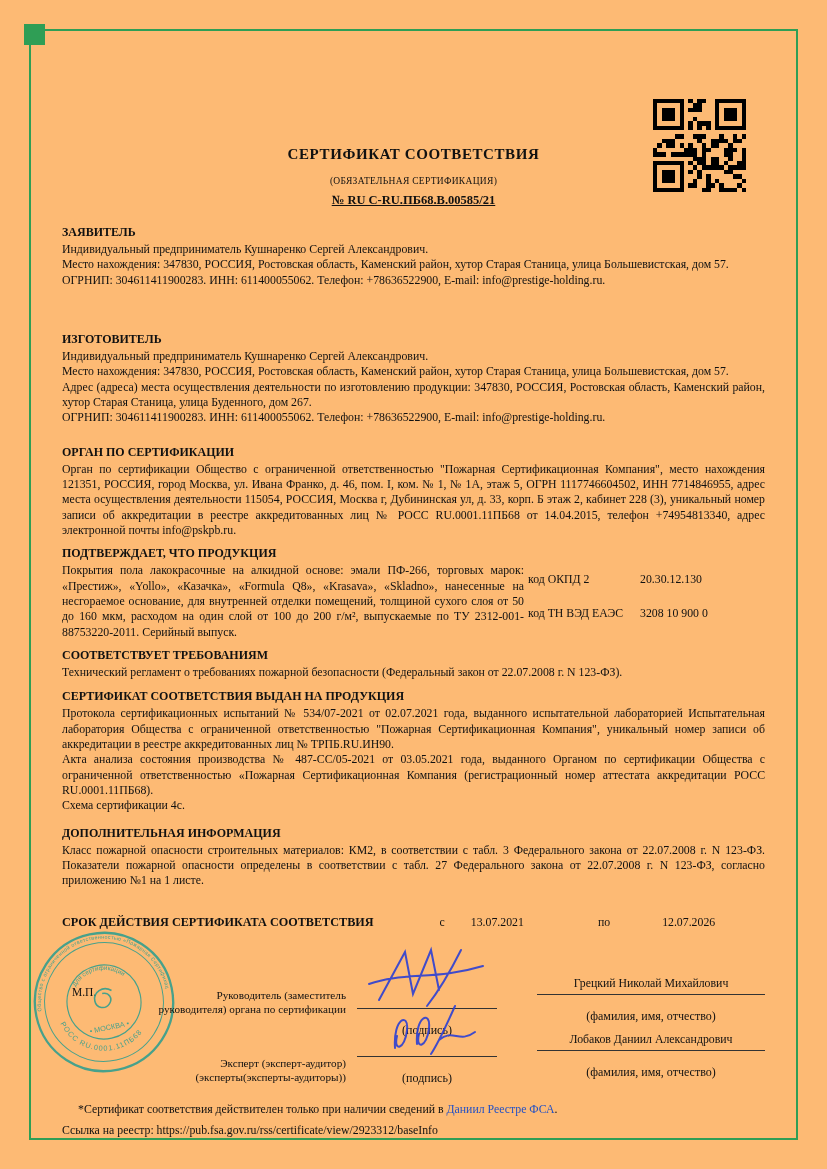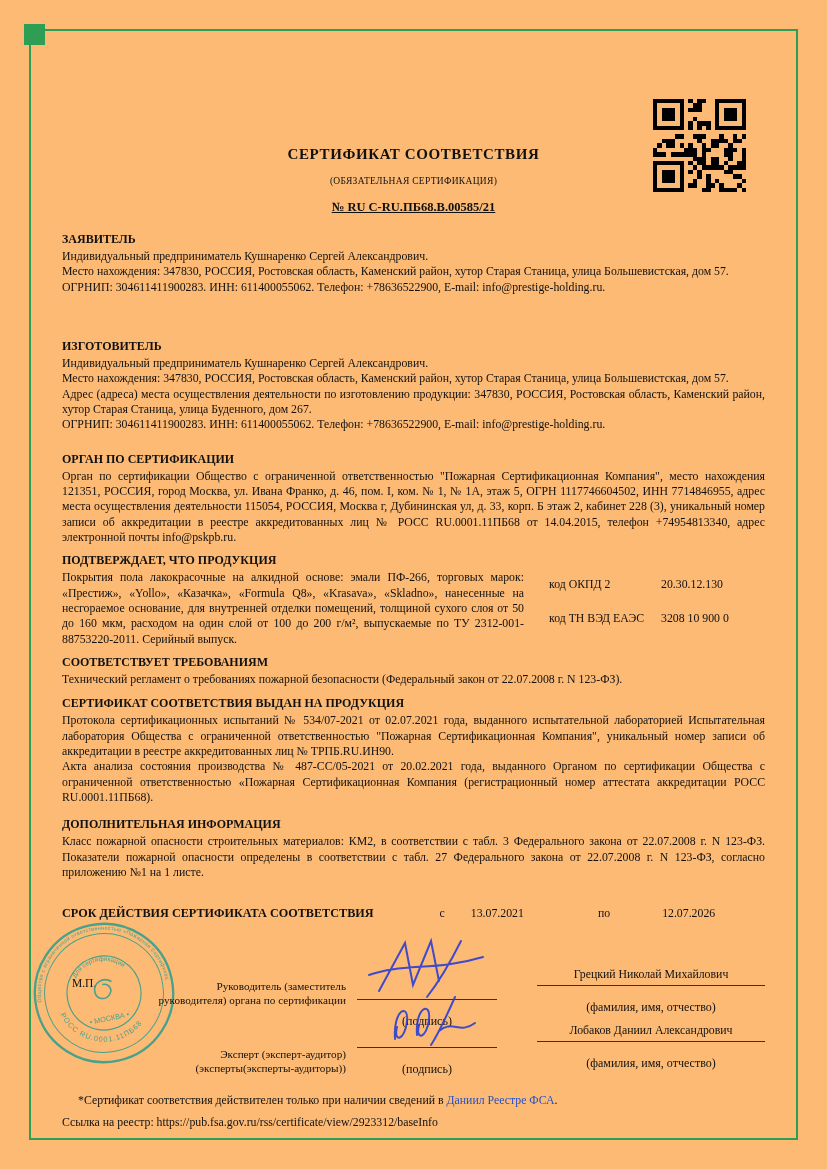--- a/index.html
+++ b/index.html
@@ -8,33 +8,33 @@
     font-family:"Liberation Serif", serif;color:#111;overflow:hidden;
   }
   .frame{position:absolute;left:29px;top:29px;right:29px;bottom:29px;border:2px solid #2f9e55;pointer-events:none;}
   .corner-sq{position:absolute;left:24px;top:24px;width:21px;height:21px;background:#2f9e55;}
   .qr{position:absolute;top:99px;right:81px;width:93px;height:93px;}
 
   .content{position:absolute;left:62px;top:0;width:703px;}
   header{text-align:center;margin-top:146px;}
   .title{font-weight:bold;font-size:15px;letter-spacing:.6px;}
   .subtitle{font-size:9.5px;margin-top:13px;letter-spacing:.3px;}
-  .cert-number{font-weight:bold;font-size:12.5px;text-decoration:underline;margin-top:14px;}
+  .cert-number{font-weight:bold;font-size:12.5px;text-decoration:underline;margin-top:7px;}
 
   section h2{font-size:12px;font-weight:bold;margin:0 0 2px 0;}
   p{margin:0;font-size:11.8px;line-height:1.3;text-align:justify;}
   .sec-applicant{margin-top:17px;}
   .sec-manufacturer{margin-top:44px;}
   .sec-organ{margin-top:19px;}
   .sec-product{margin-top:8px;}
   .sec-requirements{margin-top:8px;}
   .sec-basis{margin-top:9px;}
   .sec-additional{margin-top:12px;}
 
-  .product-flex{display:flex;gap:25px;}
+  .product-flex{display:flex;gap:4px;align-items:flex-end;}
   .product-flex .left{width:462px;flex:0 0 auto;}
   .codes{flex:1;padding-top:7px;font-size:11.8px;}
   .code-row{display:flex;margin-bottom:19px;}
   .code-row .lbl{width:112px;flex:0 0 auto;}
   .code-row .val{white-space:nowrap;}
 
   .validity{display:flex;align-items:baseline;margin-top:26px;font-size:11.8px;}
   .validity .vhead{font-weight:bold;font-size:12.2px;}
   .validity .v-from{margin-left:66px;}
   .validity .v-d1{margin-left:26px;}
@@ -339,21 +339,22 @@
     </section>
 
     <section class="sec-requirements">
       <h2>СООТВЕТСТВУЕТ ТРЕБОВАНИЯМ</h2>
       <p>Технический регламент о требованиях пожарной безопасности (Федеральный закон от 22.07.2008 г. N 123-ФЗ).</p>
     </section>
 
     <section class="sec-basis">
       <h2>СЕРТИФИКАТ СООТВЕТСТВИЯ ВЫДАН НА ПРОДУКЦИЯ</h2>
       <p>Протокола сертификационных испытаний № 534/07-2021 от 02.07.2021 года, выданного испытательной лабораторией Испытательная лаборатория Общества с ограниченной ответственностью "Пожарная Сертификационная Компания", уникальный номер записи об аккредитации в реестре аккредитованных лиц № ТРПБ.RU.ИН90.</p>
-      <p>Акта анализа состояния производства № 487-СС/05-2021 от 20.02.2021 года, выданного Органом по сертификации Общества с ограниченной ответственностью «Пожарная Сертификационная Компания (регистрационный номер аттестата аккредитации РОСС RU.0001.11ПБ68).</p>
+      <p>Акта анализа состояния производства № 487-СС/05-2021 от 03.05.2021 года, выданного Органом по сертификации Общества с ограниченной ответственностью «Пожарная Сертификационная Компания (регистрационный номер аттестата аккредитации РОСС RU.0001.11ПБ68).</p>
+      <p>Схема сертификации 4с.</p>
     </section>
 
     <section class="sec-additional">
       <h2>ДОПОЛНИТЕЛЬНАЯ ИНФОРМАЦИЯ</h2>
       <p>Класс пожарной опасности строительных материалов: КМ2, в соответствии с табл. 3 Федерального закона от 22.07.2008 г. N 123-ФЗ. Показатели пожарной опасности определены в соответствии с табл. 27 Федерального закона от 22.07.2008 г. N 123-ФЗ, согласно приложению №1 на 1 листе.</p>
     </section>
 
     <div class="validity">
       <span class="vhead">СРОК ДЕЙСТВИЯ СЕРТИФИКАТА СООТВЕТСТВИЯ</span>
       <span class="v-from">с</span>

